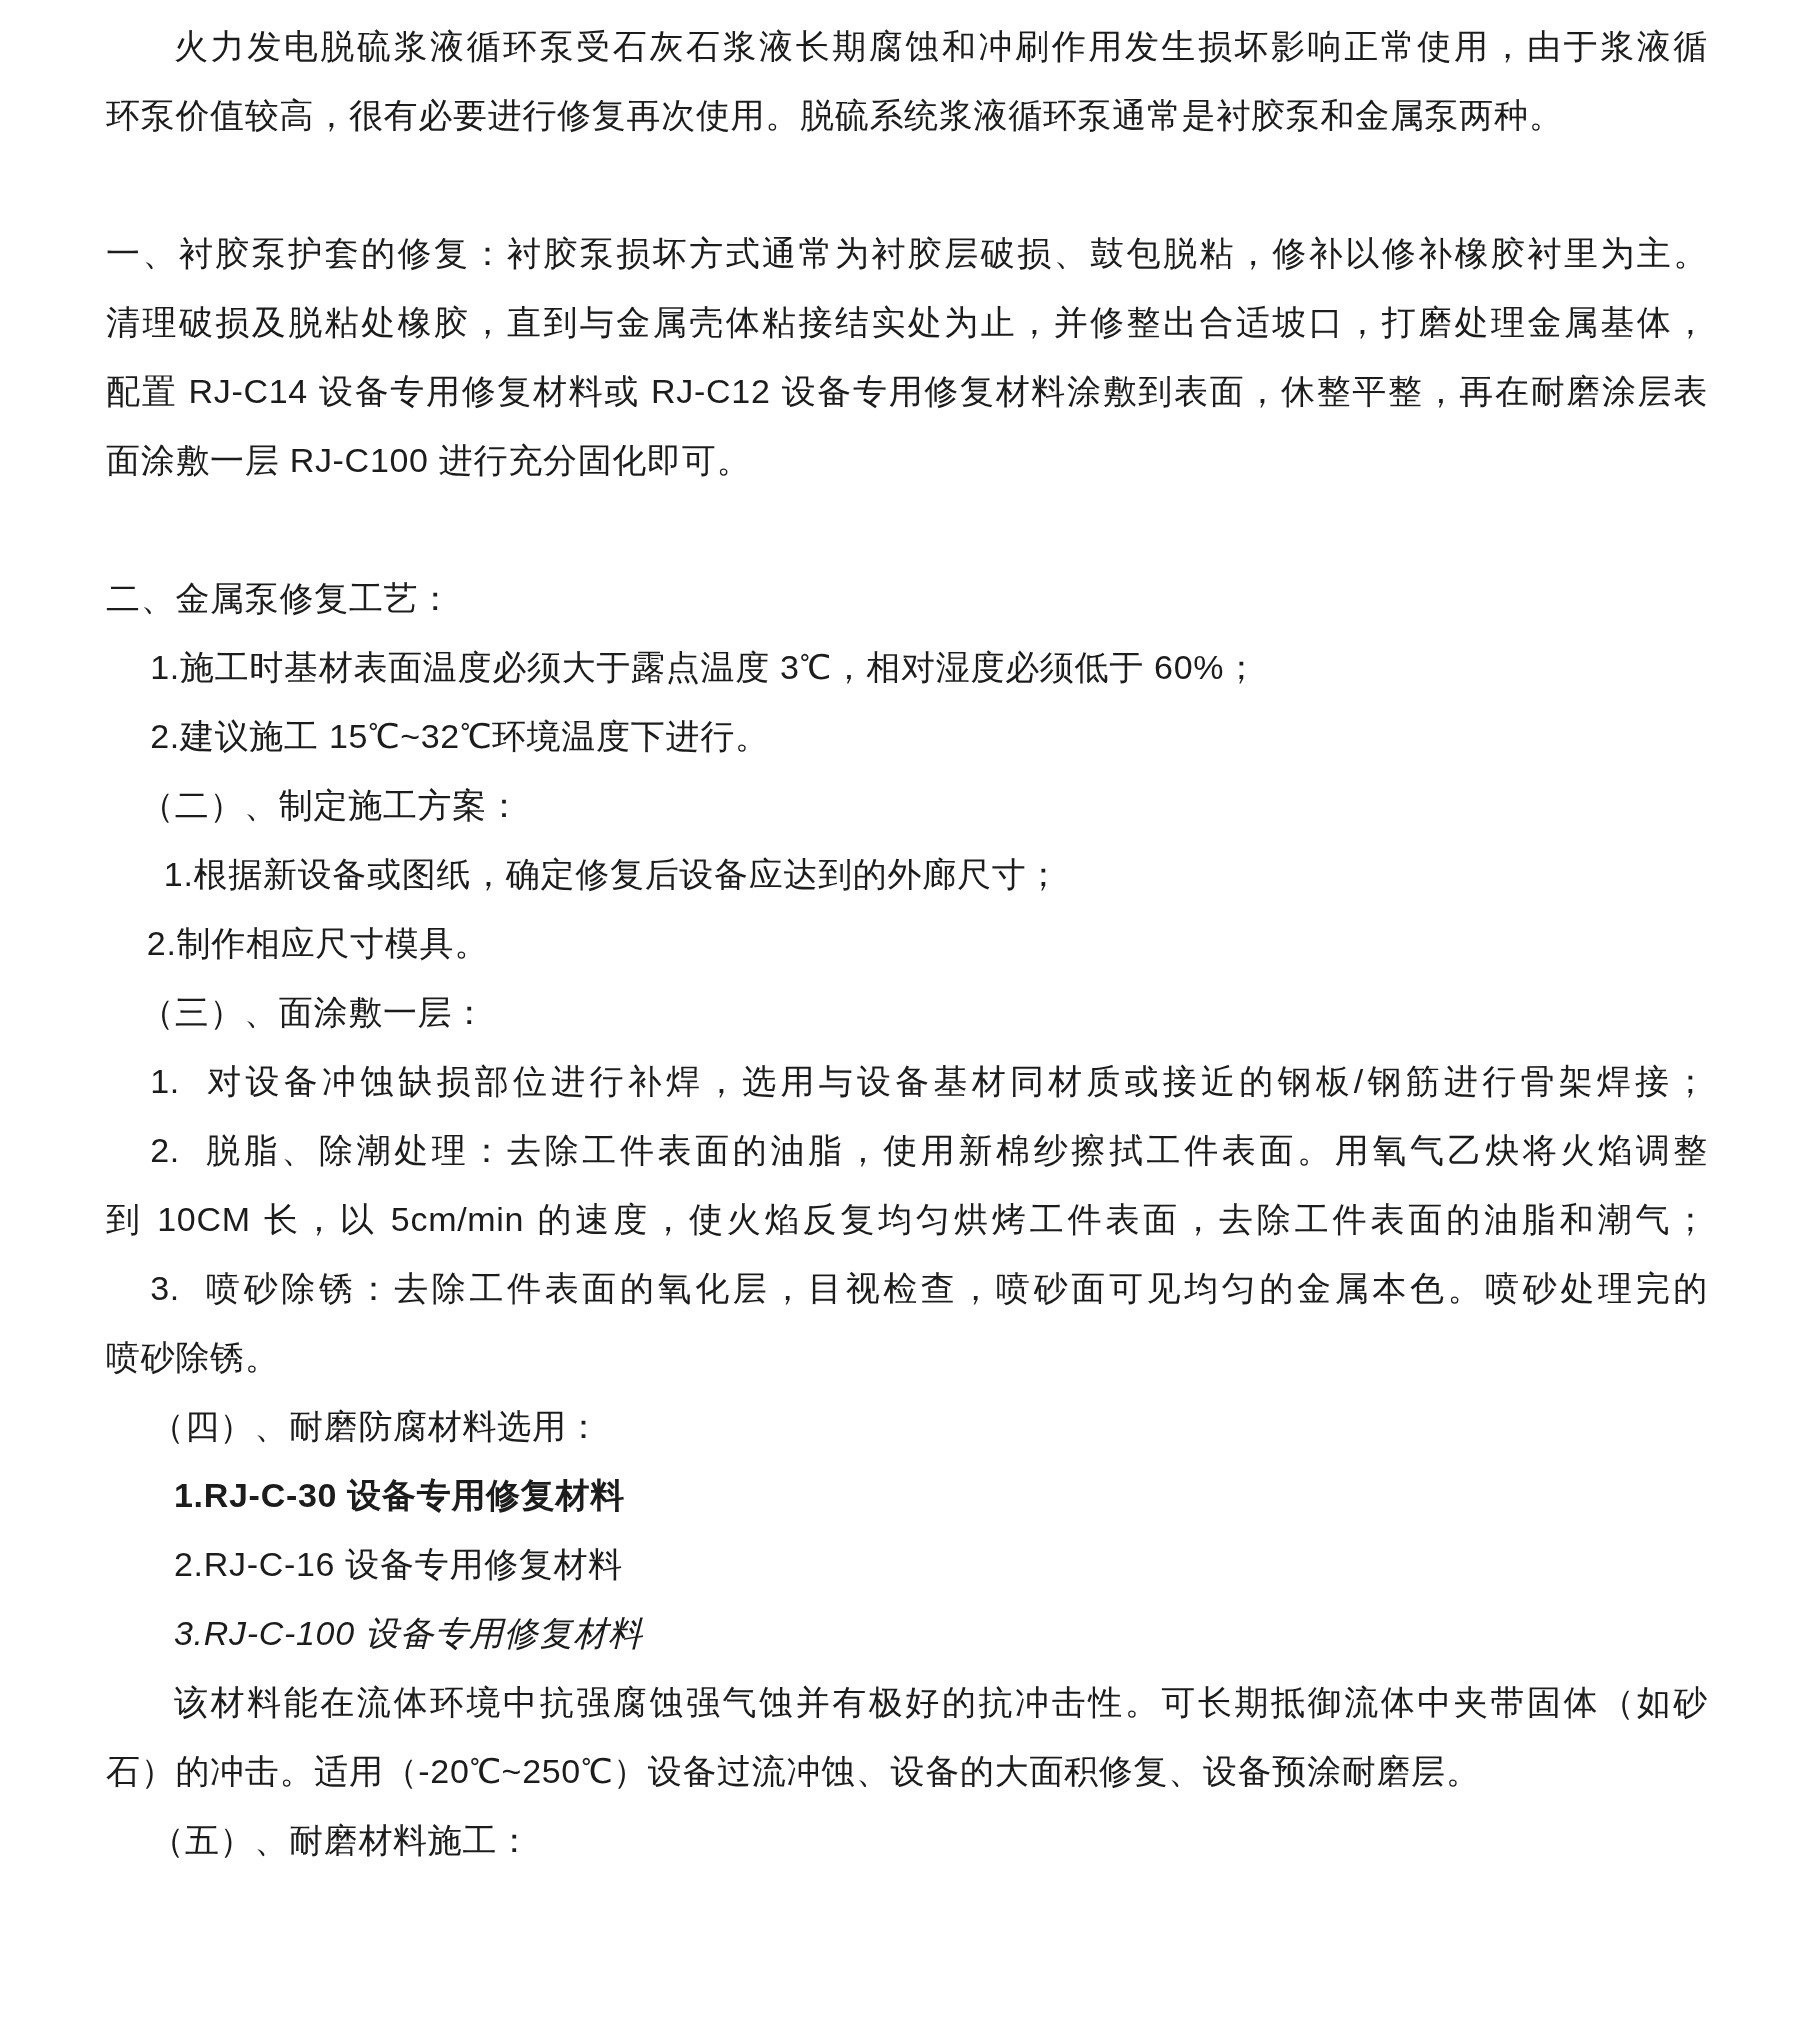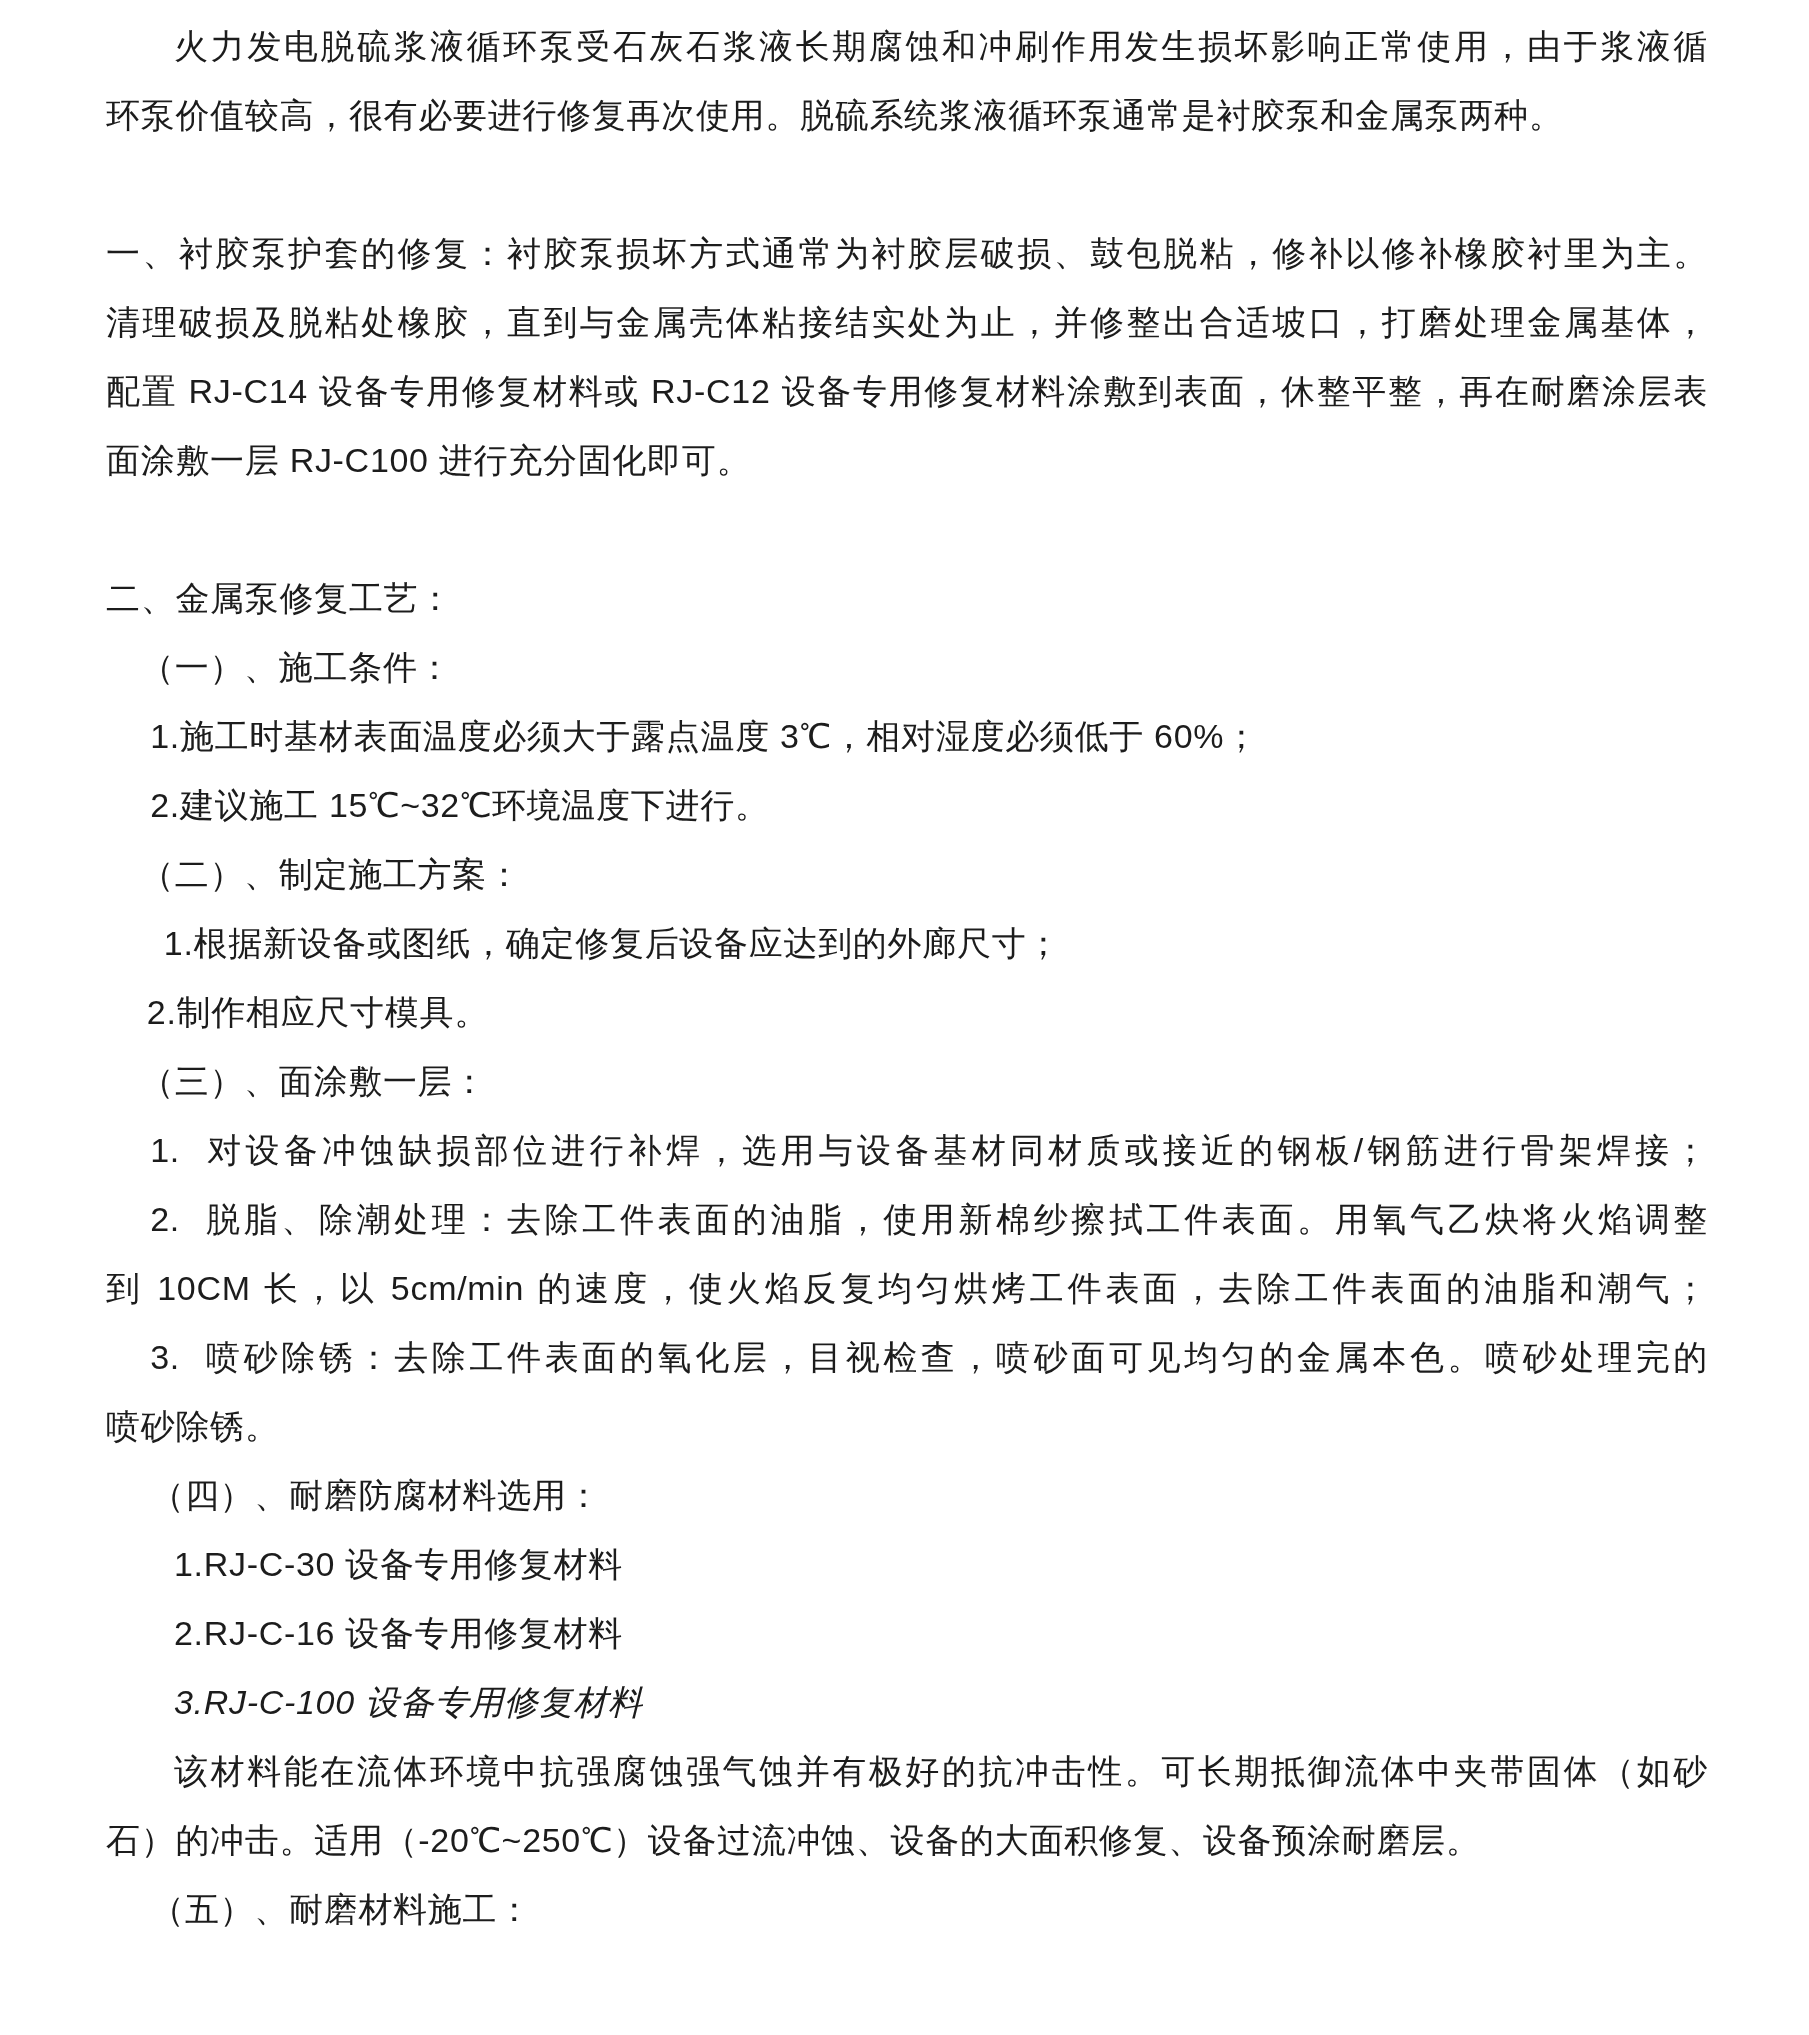--- a/index.html
+++ b/index.html
@@ -47,34 +47,33 @@
   <div class="doc">
       <div class="line full" style="text-indent: 2em;">火力发电脱硫浆液循环泵受石灰石浆液长期腐蚀和冲刷作用发生损坏影响正常使用，由于浆液循</div>
       <div class="line" style="text-indent: 0em;">环泵价值较高，很有必要进行修复再次使用。脱硫系统浆液循环泵通常是衬胶泵和金属泵两种。</div>
       <div class="line blank" style="text-indent: 0em;"></div>
       <div class="line full" style="text-indent: 0em;">一、衬胶泵护套的修复：衬胶泵损坏方式通常为衬胶层破损、鼓包脱粘，修补以修补橡胶衬里为主。</div>
       <div class="line full" style="text-indent: 0em;">清理破损及脱粘处橡胶，直到与金属壳体粘接结实处为止，并修整出合适坡口，打磨处理金属基体，</div>
       <div class="line full" style="text-indent: 0em;">配置 RJ-C14 设备专用修复材料或 RJ-C12 设备专用修复材料涂敷到表面，休整平整，再在耐磨涂层表</div>
       <div class="line" style="text-indent: 0em;">面涂敷一层 RJ-C100 进行充分固化即可。</div>
       <div class="line blank" style="text-indent: 0em;"></div>
       <div class="line" style="text-indent: 0em;">二、金属泵修复工艺：</div>
-      <div class="line" style="text-indent: 1em;">（一）、施工条件：</div>
       <div class="line" style="text-indent: 1.3em;">1.施工时基材表面温度必须大于露点温度 3℃，相对湿度必须低于 60%；</div>
       <div class="line" style="text-indent: 1.3em;">2.建议施工 15℃~32℃环境温度下进行。</div>
       <div class="line" style="text-indent: 1em;">（二）、制定施工方案：</div>
       <div class="line" style="text-indent: 1.7em;">1.根据新设备或图纸，确定修复后设备应达到的外廊尺寸；</div>
       <div class="line" style="text-indent: 1.2em;">2.制作相应尺寸模具。</div>
       <div class="line" style="text-indent: 1em;">（三）、面涂敷一层：</div>
       <div class="line full" style="text-indent: 1.3em;">1.&nbsp; 对设备冲蚀缺损部位进行补焊，选用与设备基材同材质或接近的钢板/钢筋进行骨架焊接；</div>
       <div class="line full" style="text-indent: 1.3em;">2.&nbsp; 脱脂、除潮处理：去除工件表面的油脂，使用新棉纱擦拭工件表面。用氧气乙炔将火焰调整</div>
       <div class="line full" style="text-indent: 0em;">到 10CM 长，以 5cm/min 的速度，使火焰反复均匀烘烤工件表面，去除工件表面的油脂和潮气；</div>
       <div class="line full" style="text-indent: 1.3em;">3.&nbsp; 喷砂除锈：去除工件表面的氧化层，目视检查，喷砂面可见均匀的金属本色。喷砂处理完的</div>
       <div class="line" style="text-indent: 0em;">喷砂除锈。</div>
       <div class="line" style="text-indent: 1.3em;">（四）、耐磨防腐材料选用：</div>
-      <div class="line" style="text-indent: 2em;">1.RJ-C-30 设备专用修复材料</div>
+      <div class="line" style="text-indent: 2em; font-weight: bold;">1.RJ-C-30 设备专用修复材料</div>
       <div class="line" style="text-indent: 2em;">2.RJ-C-16 设备专用修复材料</div>
       <div class="line" style="text-indent: 2em; font-style: italic;">3.RJ-C-100 设备专用修复材料</div>
       <div class="line full" style="text-indent: 2em;">该材料能在流体环境中抗强腐蚀强气蚀并有极好的抗冲击性。可长期抵御流体中夹带固体（如砂</div>
       <div class="line" style="text-indent: 0em;">石）的冲击。适用（-20℃~250℃）设备过流冲蚀、设备的大面积修复、设备预涂耐磨层。</div>
       <div class="line" style="text-indent: 1.3em;">（五）、耐磨材料施工：</div>
     </div>
 </div>
 
 
 </body></html>

